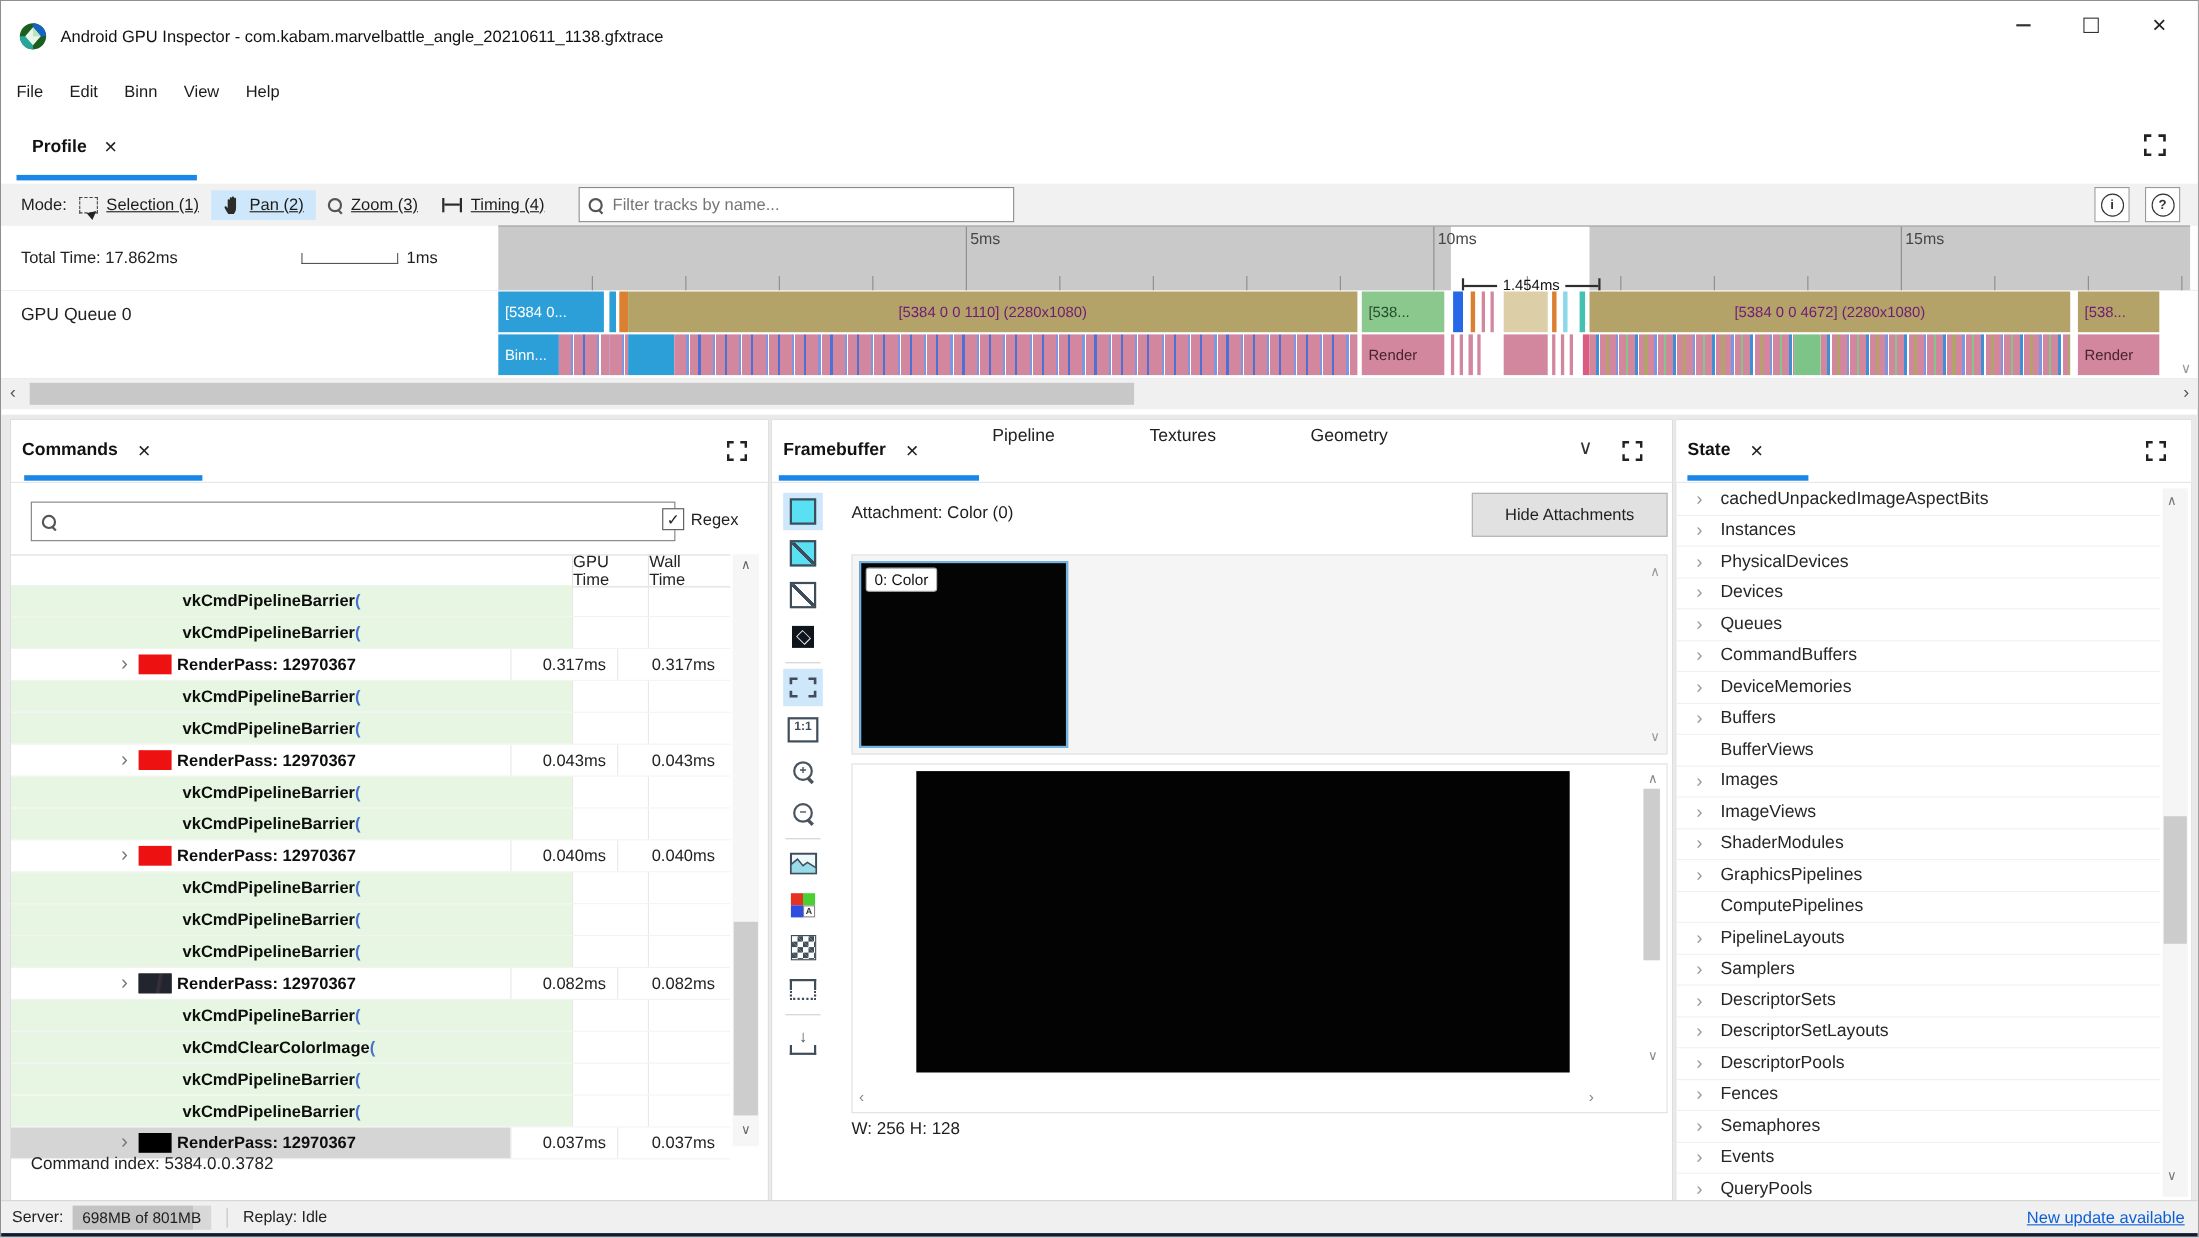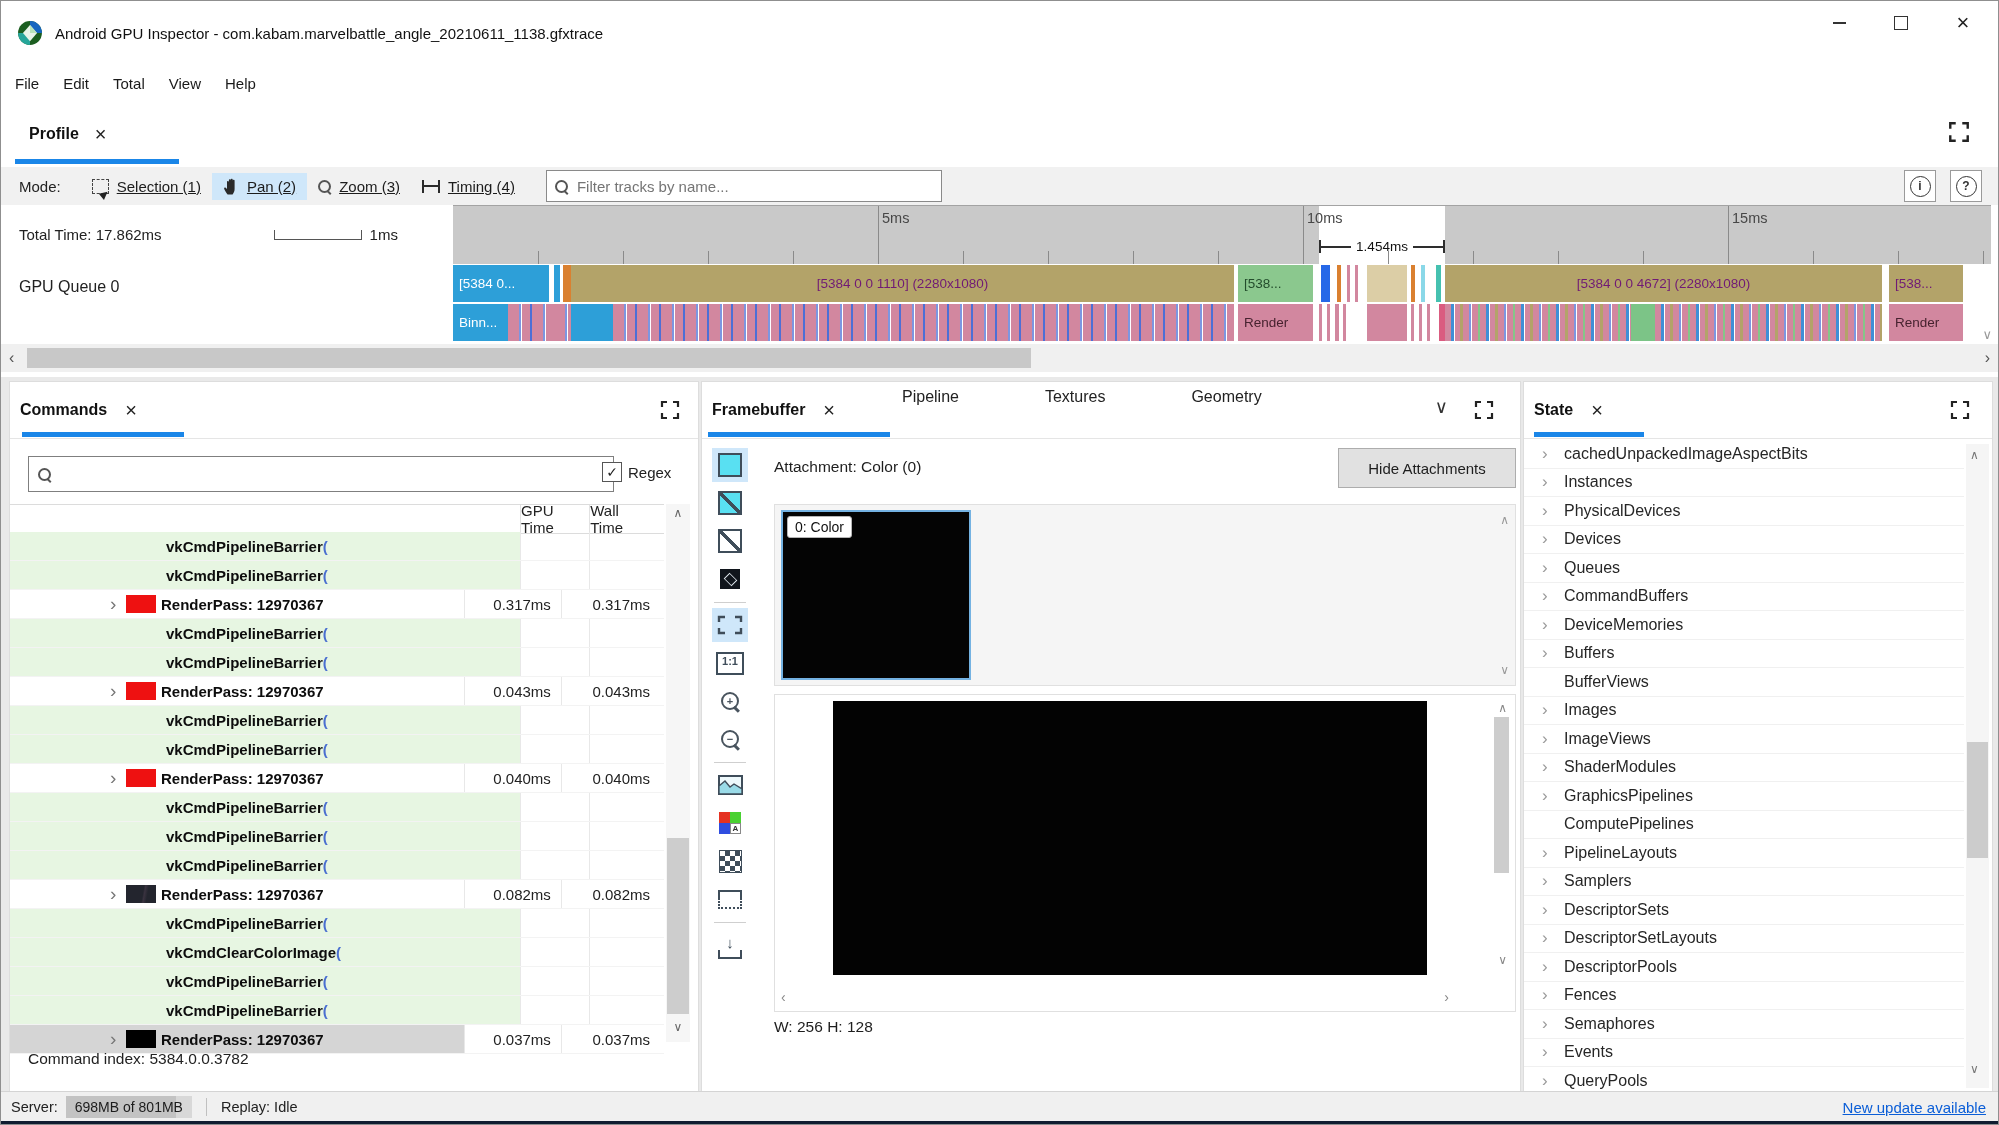--- a/index.html
+++ b/index.html
@@ -23,21 +23,21 @@
   
   .maintabs{position:absolute;left:0;top:100px;right:0;height:66px;background:#fff;}
   .tab{position:absolute;left:12px;top:8px;height:50px;display:flex;align-items:center;padding:0 16px;gap:16px;}
   .tab .tablabel{font-size:16px;font-weight:700;color:#111;}
   .tabclose{font-size:20px;color:#222;line-height:1;}
   .tabuline{position:absolute;left:14px;top:58px;width:164px;height:5px;background:#1a86e8;}
   .fsbtn{position:absolute;display:flex;align-items:center;justify-content:center;}
 
   
   .toolbar{position:absolute;left:0;top:166px;right:0;height:38px;background:#f1f1f1;display:flex;align-items:center;padding-left:18px;border-bottom:1px solid #dedede;}
-  .modelabel{font-size:15px;color:#222;margin-right:20px;}
+  .modelabel{font-size:15px;color:#222;}
   .tbtn{display:flex;align-items:center;gap:8px;padding:5px 11px;font-size:15px;color:#1c1c1c;text-decoration:underline;}
   .tbtn.active{background:#cfe7fa;}
   .selic{width:15px;height:13px;border:1.5px dashed #444;position:relative;}
   .selic::after{content:"";position:absolute;right:-4px;bottom:-4px;border:4px solid transparent;border-left:8px solid #222;transform:rotate(-40deg);}
   .timicon{width:14px;height:13px;border-left:2px solid #2b2b2b;border-right:2px solid #2b2b2b;position:relative;}
   .timicon::after{content:"";position:absolute;left:0;right:0;top:5px;height:2px;background:#2b2b2b;}
   .mag{width:9px;height:9px;border:2px solid #555;border-radius:50%;position:relative;display:inline-block;flex:none;}
   .mag::after{content:"";position:absolute;width:2px;height:5px;background:#555;left:8px;top:8px;transform:rotate(-45deg);}
   .filterwrap{margin-left:20px;width:378px;height:30px;border:1px solid #8a8a8a;background:#fff;display:flex;align-items:center;padding:0 8px;gap:7px;}
   .filterwrap input{border:none;outline:none;flex:1;font-size:15px;font-family:"Liberation Sans",sans-serif;color:#333;background:transparent;}
@@ -50,21 +50,21 @@
   .ruler-left{position:absolute;left:0;top:0;width:452px;height:100%;display:flex;align-items:center;padding-left:18px;}
   .totaltime{font-size:15px;color:#222;}
   .scalebracket{width:86px;height:9px;border-left:1.5px solid #555;border-right:1.5px solid #555;border-bottom:1.5px solid #555;margin-left:112px;}
   .scalelabel{font-size:15px;color:#222;margin-left:8px;}
   .ruler-right{position:absolute;left:452px;top:0;width:1538px;height:100%;background:#c9c9c9;border-top:1px solid #a3a3a3;overflow:hidden;}
   .ruler-sel{position:absolute;top:0;bottom:0;background:#fff;}
   .majtick{position:absolute;top:0;bottom:0;width:0;}
   .majtick i{position:absolute;left:0;top:0;bottom:0;width:1px;background:#8a8a8a;}
   .majtick em{position:absolute;left:4px;top:4px;font-style:normal;font-size:14.5px;color:#474747;white-space:nowrap;}
   .mintick{position:absolute;bottom:0;height:14px;width:1px;background:#8a8a8a;}
-  .measure{position:absolute;top:33px;height:15px;display:flex;align-items:center;}
+  .measure{position:absolute;top:46px;height:15px;display:flex;align-items:center;padding-left:10px;}
   .measure .cap{width:2px;height:13px;background:#2e2e2e;flex:none;}
   .measure .mline{flex:1;height:2px;background:#2e2e2e;}
   .measure .mtext{padding:0 5px;font-size:13.5px;color:#111;white-space:nowrap;}
 
   
   .trackrow{position:absolute;left:0;top:263px;right:0;height:80px;background:#fff;border-bottom:1px solid #cfcfcf;}
   .tracklabel{position:absolute;left:18px;top:14px;font-size:16px;color:#222;}
   .track{position:absolute;left:452px;top:0;width:1538px;height:100%;}
   .seghalf{position:absolute;left:0;width:100%;height:39px;}
   .seghalf.top{top:0;}
@@ -219,21 +219,21 @@
       <div class="wbtn">
           <span class="closex">×</span>
         </div>
     </div>
   </div>
 
   <div class="menubar">
 
   <span class="menuitem">File</span>
       <span class="menuitem">Edit</span>
-      <span class="menuitem">Total</span>
+      <span class="menuitem">Binn</span>
       <span class="menuitem">View</span>
       <span class="menuitem">Help</span>
     </div>
 
   <div class="maintabs">
     <div class="tab">
       <span class="tablabel">Profile</span>
       <span class="tabclose">×</span>
     </div>
     <div class="tabuline"></div>

